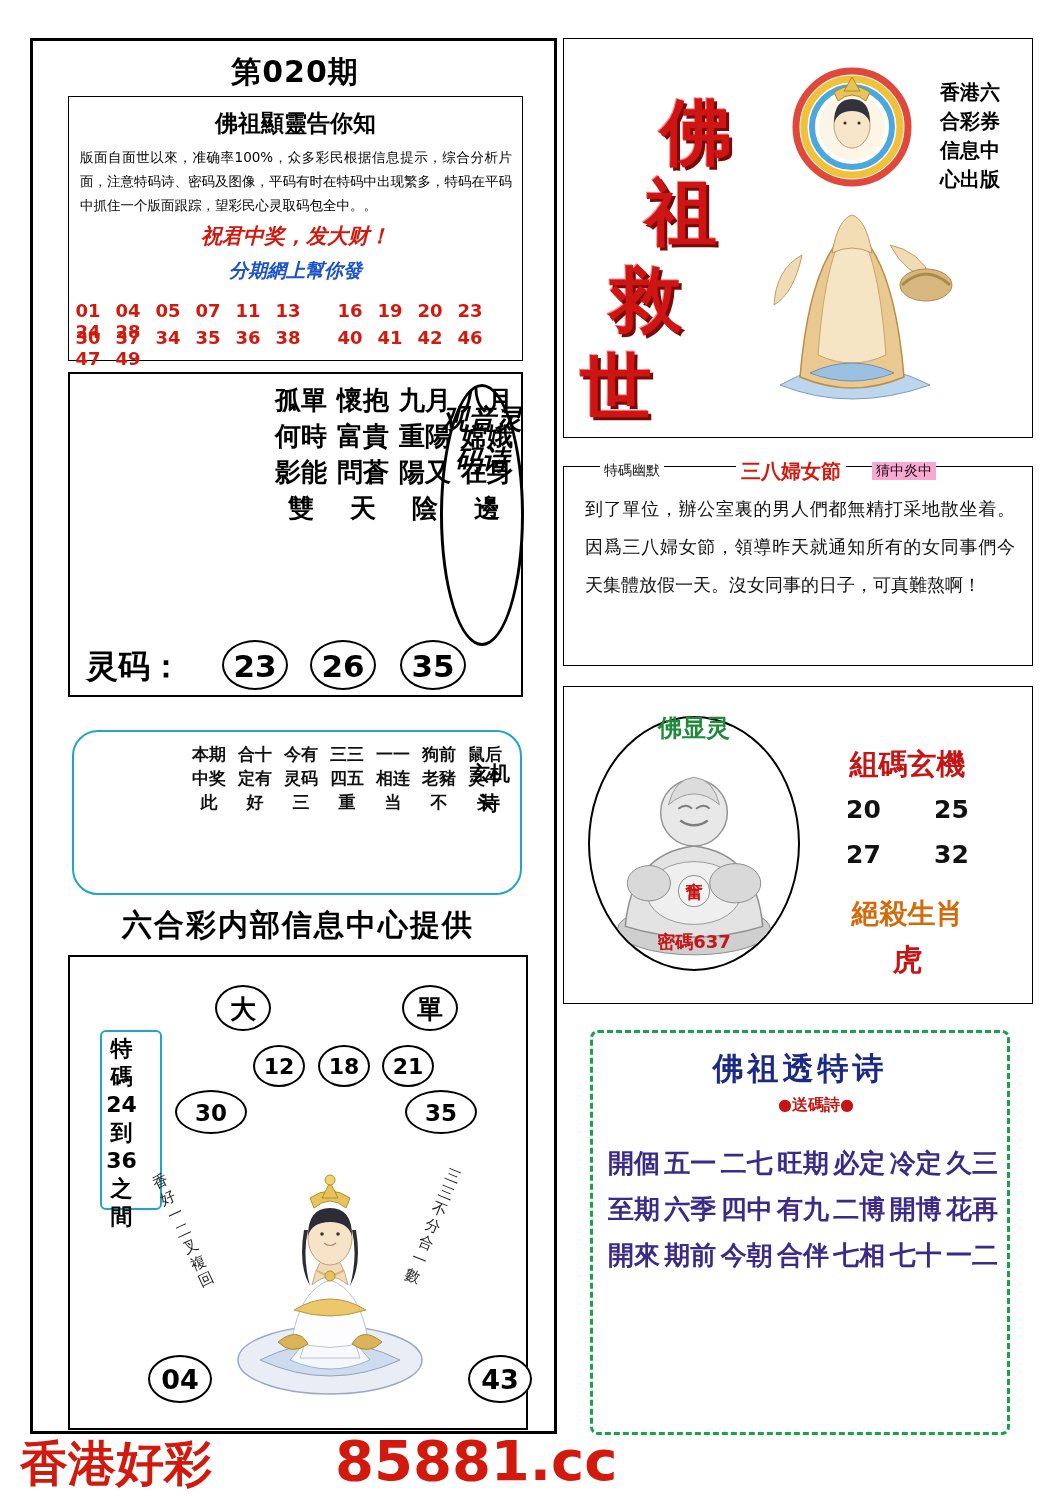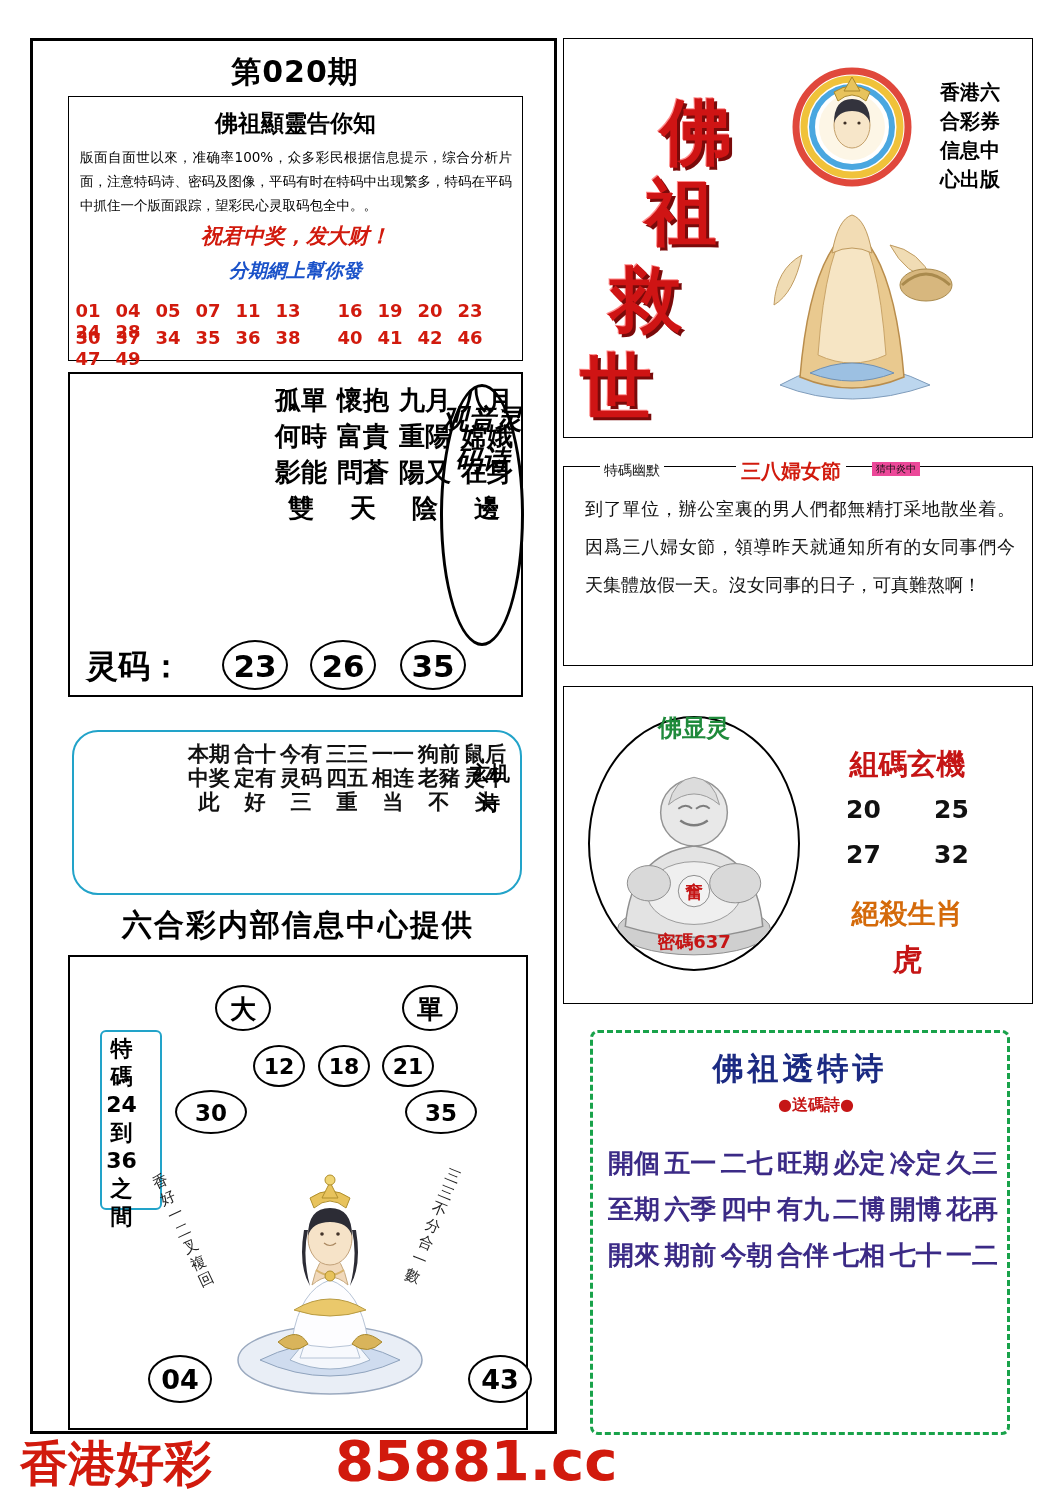--- a/index.html
+++ b/index.html
@@ -34,21 +34,21 @@
   #poem-ellipse-text{left:440px;top:398px;width:84px;text-align:center;font-size:27px;line-height:41px;font-weight:bold;color:#000;font-style:italic;}
   #lingma-label{left:86px;top:645px;font-size:32px;font-weight:bold;color:#000;}
   .ball{position:absolute;width:66px;height:50px;border:2px solid #000;border-radius:50%;text-align:center;font-size:31px;font-weight:bold;line-height:48px;color:#000;background:#fff;}
   #ball1{left:222px;top:640px;}
   #ball2{left:310px;top:640px;}
   #ball3{left:400px;top:640px;}
 
   
   #xuanji-box{left:72px;top:730px;width:450px;height:165px;border:2px solid #22a3c9;border-radius:26px;background:#fff;}
   .xcols{position:absolute;left:108px;top:742px;width:400px;height:145px;display:flex;flex-direction:row-reverse;justify-content:flex-start;}
-  .xcol{width:46px;text-align:center;font-size:21px;line-height:24px;font-weight:bold;color:#111;}
+  .xcol{width:46px;text-align:center;font-size:17px;line-height:24px;font-weight:bold;color:#111;}
   #xuanji-label{left:462px;top:758px;width:56px;text-align:center;font-size:20px;line-height:30px;font-weight:bold;color:#000;}
 
   #center-provider{left:68px;top:905px;width:460px;text-align:center;font-size:30px;font-weight:bold;color:#000;letter-spacing:2px;}
 
   
   #pic-box{left:68px;top:955px;width:460px;height:475px;border:2px solid #000;background:#fff;}
   #te-badge{left:100px;top:1030px;width:62px;height:180px;border:2px solid #22a3c9;border-radius:6px;background:#fff;}
   #te-badge-text{left:100px;top:1035px;width:43px;text-align:center;font-size:22px;line-height:28px;font-weight:bold;color:#000;}
   .circ{position:absolute;border:2px solid #000;border-radius:50%;background:#fff;text-align:center;font-weight:bold;color:#000;}
   #c-da{left:215px;top:985px;width:56px;height:46px;font-size:26px;line-height:44px;}
@@ -72,21 +72,21 @@
   #bc4{left:580px;top:340px;}
   #publisher{left:940px;top:78px;width:60px;font-size:20px;line-height:29px;font-weight:bold;color:#000;text-align:center;}
 
   
   #deity{left:740px;top:55px;width:220px;height:360px;}
 
   
   #joke-box{left:563px;top:466px;width:470px;height:200px;border:1px solid #000;background:#fff;}
   #joke-tag-l{left:600px;top:462px;font-size:14px;color:#111;background:#fff;padding:0 4px;}
   #joke-tag-c{left:736px;top:458px;font-size:20px;font-weight:bold;color:#d11a0d;background:#fff;padding:0 5px;}
-  #joke-tag-r{left:872px;top:462px;font-size:10px;color:#111;background:#ec4899;padding:0 4px;}
+  #joke-tag-r{left:872px;top:462px;font-size:14px;color:#111;background:#f9a8d4;padding:0 4px;}
   #joke-body{left:585px;top:490px;width:430px;font-size:18px;line-height:38px;color:#111;text-align:justify;font-family:"DejaVu Serif",serif;}
 
   
   #zuma-box{left:563px;top:686px;width:470px;height:318px;border:1px solid #000;background:#fff;}
   #zuma-oval{left:588px;top:716px;width:212px;height:255px;border:2px solid #000;border-radius:50%;background:#fff;overflow:hidden;}
   #zuma-oval-label{left:588px;top:712px;width:212px;text-align:center;font-size:24px;font-weight:bold;color:#1f8a3b;}
   #zuma-code{left:588px;top:930px;width:212px;text-align:center;font-size:18px;font-weight:bold;color:#c51515;}
   #zuma-title{left:800px;top:745px;width:215px;text-align:center;font-size:29px;font-weight:bold;color:#c51515;}
   #zuma-n1{left:800px;top:795px;width:215px;text-align:center;font-size:25px;font-weight:bold;color:#111;}
   #zuma-n1 span,#zuma-n2 span{display:inline-block;width:88px;}

